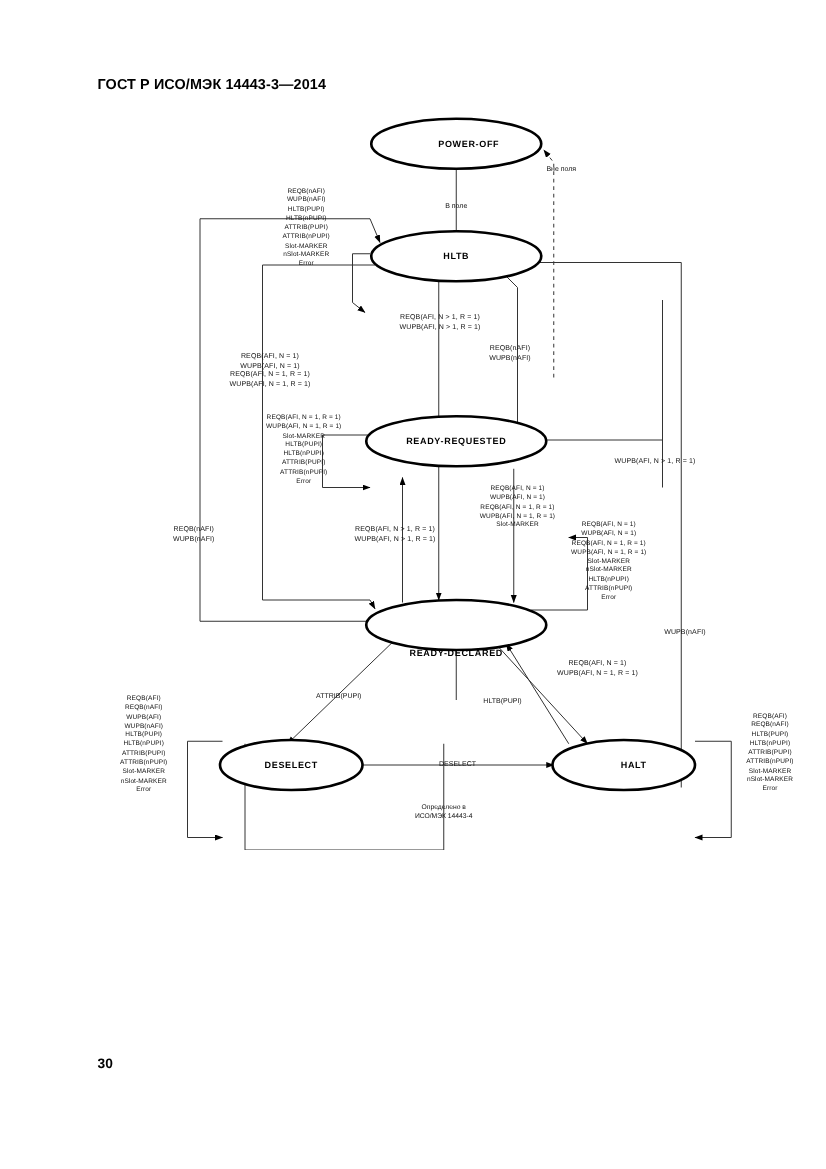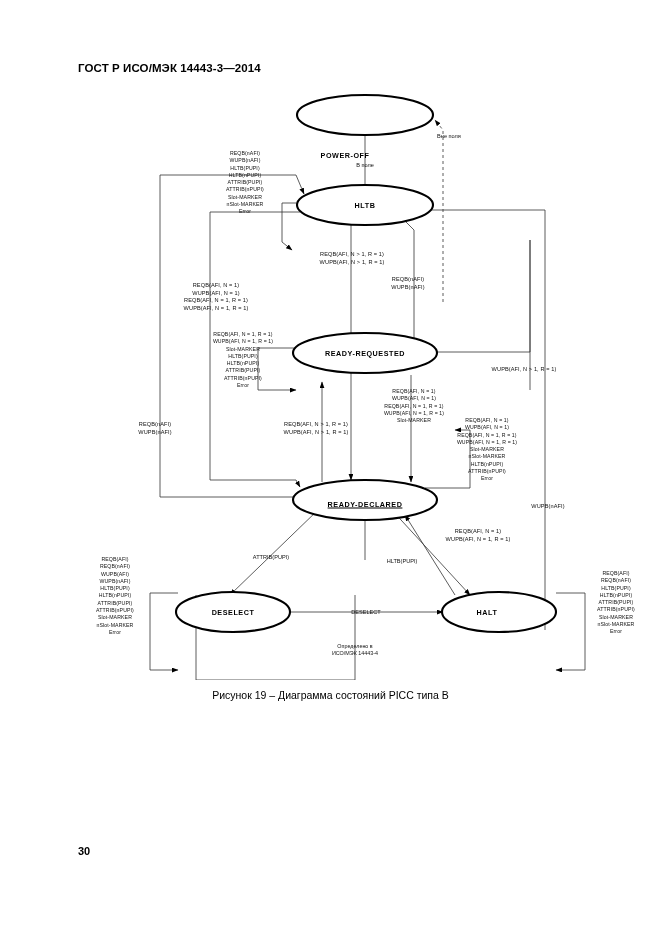--- a/index.html
+++ b/index.html
@@ -135,26 +135,26 @@
       <g fill="#ffffff" stroke="#000" stroke-width="2.1">
         <ellipse cx="365" cy="25" rx="68" ry="20"></ellipse>
         <ellipse cx="365" cy="115" rx="68" ry="20"></ellipse>
         <ellipse cx="365" cy="263" rx="72" ry="20"></ellipse>
         <ellipse cx="365" cy="410" rx="72" ry="20"></ellipse>
         <ellipse cx="233" cy="522" rx="57" ry="20"></ellipse>
         <ellipse cx="499" cy="522" rx="57" ry="20"></ellipse>
       </g>
     </svg>
 
-    <div class="state-name" style="left:345px;top:25px;margin-top:40px;">POWER-OFF</div>
+    <div class="state-name" style="left:375px;top:25px;">POWER-OFF</div>
     <div class="state-name" style="left:365px;top:115px;">HLTB</div>
     <div class="state-name" style="left:365px;top:263px;text-align:right;">READY-REQUESTED</div>
-    <div class="state-name" style="left:365px;top:414px;text-decoration:underline;">READY-DECLARED</div>
+    <div class="state-name" style="left:365px;top:432px;">READY-DECLARED</div>
     <div class="state-name" style="left:233px;top:522px;">DESELECT</div>
-    <div class="state-name" style="left:487px;top:522px;">HALT</div>
+    <div class="state-name" style="left:507px;top:522px;">HALT</div>
 
     <div class="edge-lbl" style="left:449px;top:46px;">Вне поля</div>
     <div class="edge-lbl" style="left:365px;top:75px;">В поле</div>
     <div class="edge-lbl" style="left:366px;top:522px;">DESELECT</div>
     <div class="edge-lbl" style="left:271px;top:467px;">ATTRIB(PUPI)</div>
     <div class="edge-lbl" style="left:402px;top:471px;">HLTB(PUPI)</div>
 
     <div class="note" style="left:300px;top:553px;width:110px;text-align:center;">
       <div>Определено в</div>
       <div>ИСО/МЭК 14443-4</div>
@@ -251,16 +251,15 @@
         <div>HLTB(nPUPI)</div>
         <div>ATTRIB(PUPI)</div>
         <div>ATTRIB(nPUPI)</div>
         <div>Slot-MARKER</div>
         <div>nSlot-MARKER</div>
         <div>Error</div>
       </div>
 
   </div>
 
-  <div id="figure-caption">Рисунок 19 – Диаграмма состояний PICC типа B</div>
   <div id="page-number">30</div>
 
 </div>
 
 </body></html>

